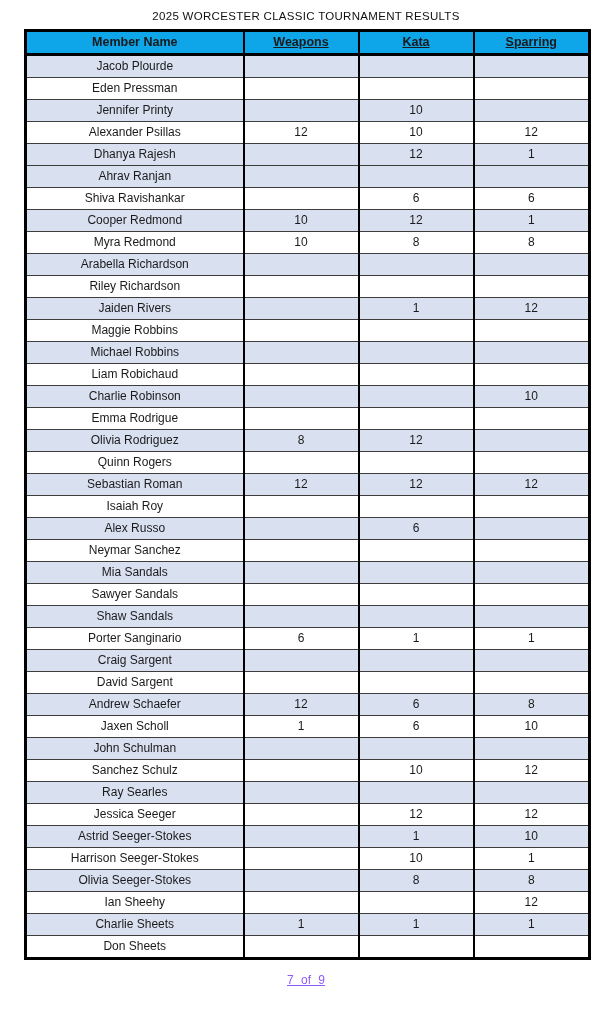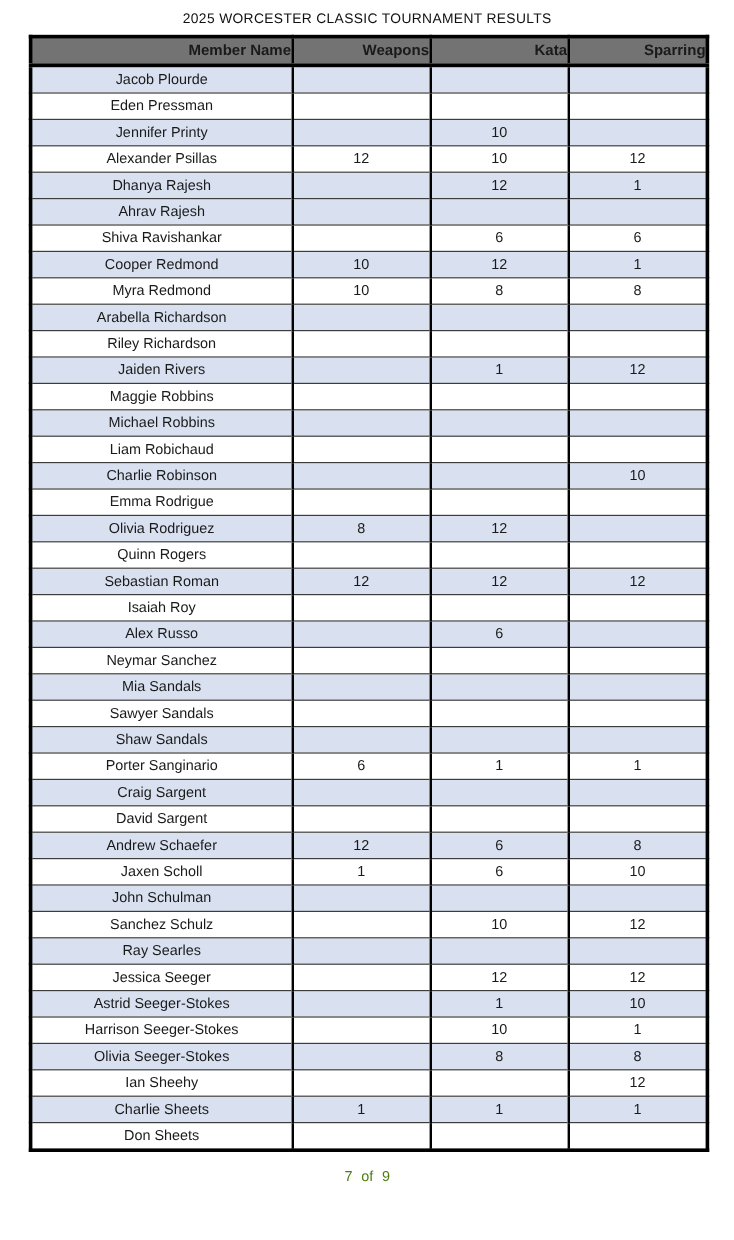--- a/index.html
+++ b/index.html
@@ -33,22 +33,22 @@
   }
   col.c-name { width: 218px; }
   col.c-weapons { width: 115px; }
   col.c-kata { width: 115px; }
   col.c-sparring { width: 116px; }
   th {
     font-weight: bold;
     font-size: 12.5px;
     height: 21px;
     line-height: 21px;
-    text-align: right;
-    background: #737373;
+    text-align: center;
+    background: #0ea5e9;
     border-left: 2px solid #000000;
     border-right: 2px solid #000000;
     border-bottom: 3px solid #000000;
     padding: 0;
     white-space: nowrap;
     overflow: hidden;
   }
   td {
     font-size: 12px;
     height: 21px;
@@ -56,27 +56,28 @@
     text-align: center;
     border-top: 1.4px solid #3d3d3d;
     border-bottom: 1.4px solid #3d3d3d;
     border-left: 2px solid #000000;
     border-right: 2px solid #000000;
     padding: 0;
     white-space: nowrap;
     overflow: hidden;
   }
   tr.shaded td { background: #D9E1F1; }
-  .u { }
+  .u { text-decoration: underline; }
   .footer {
     text-align: center;
     margin-top: 13px;
     font-size: 12px;
     word-spacing: 4px;
-    color: #4d7c0f;
+    color: #8b5cf6;
+    text-decoration: underline;
   }
 </style>
 </head>
 <body>
 
 <div class="page">
 
   <div class="title">2025 WORCESTER CLASSIC TOURNAMENT RESULTS</div>
 
   <table class="results">
@@ -127,21 +128,21 @@
     <td>10</td>
     <td>12</td>
   </tr>
         <tr class="shaded">
     <td>Dhanya Rajesh</td>
     <td></td>
     <td>12</td>
     <td>1</td>
   </tr>
         <tr class="shaded">
-    <td>Ahrav Rajesh</td>
+    <td>Ahrav Ranjan</td>
     <td></td>
     <td></td>
     <td></td>
   </tr>
         <tr>
     <td>Shiva Ravishankar</td>
     <td></td>
     <td>6</td>
     <td>6</td>
   </tr>

